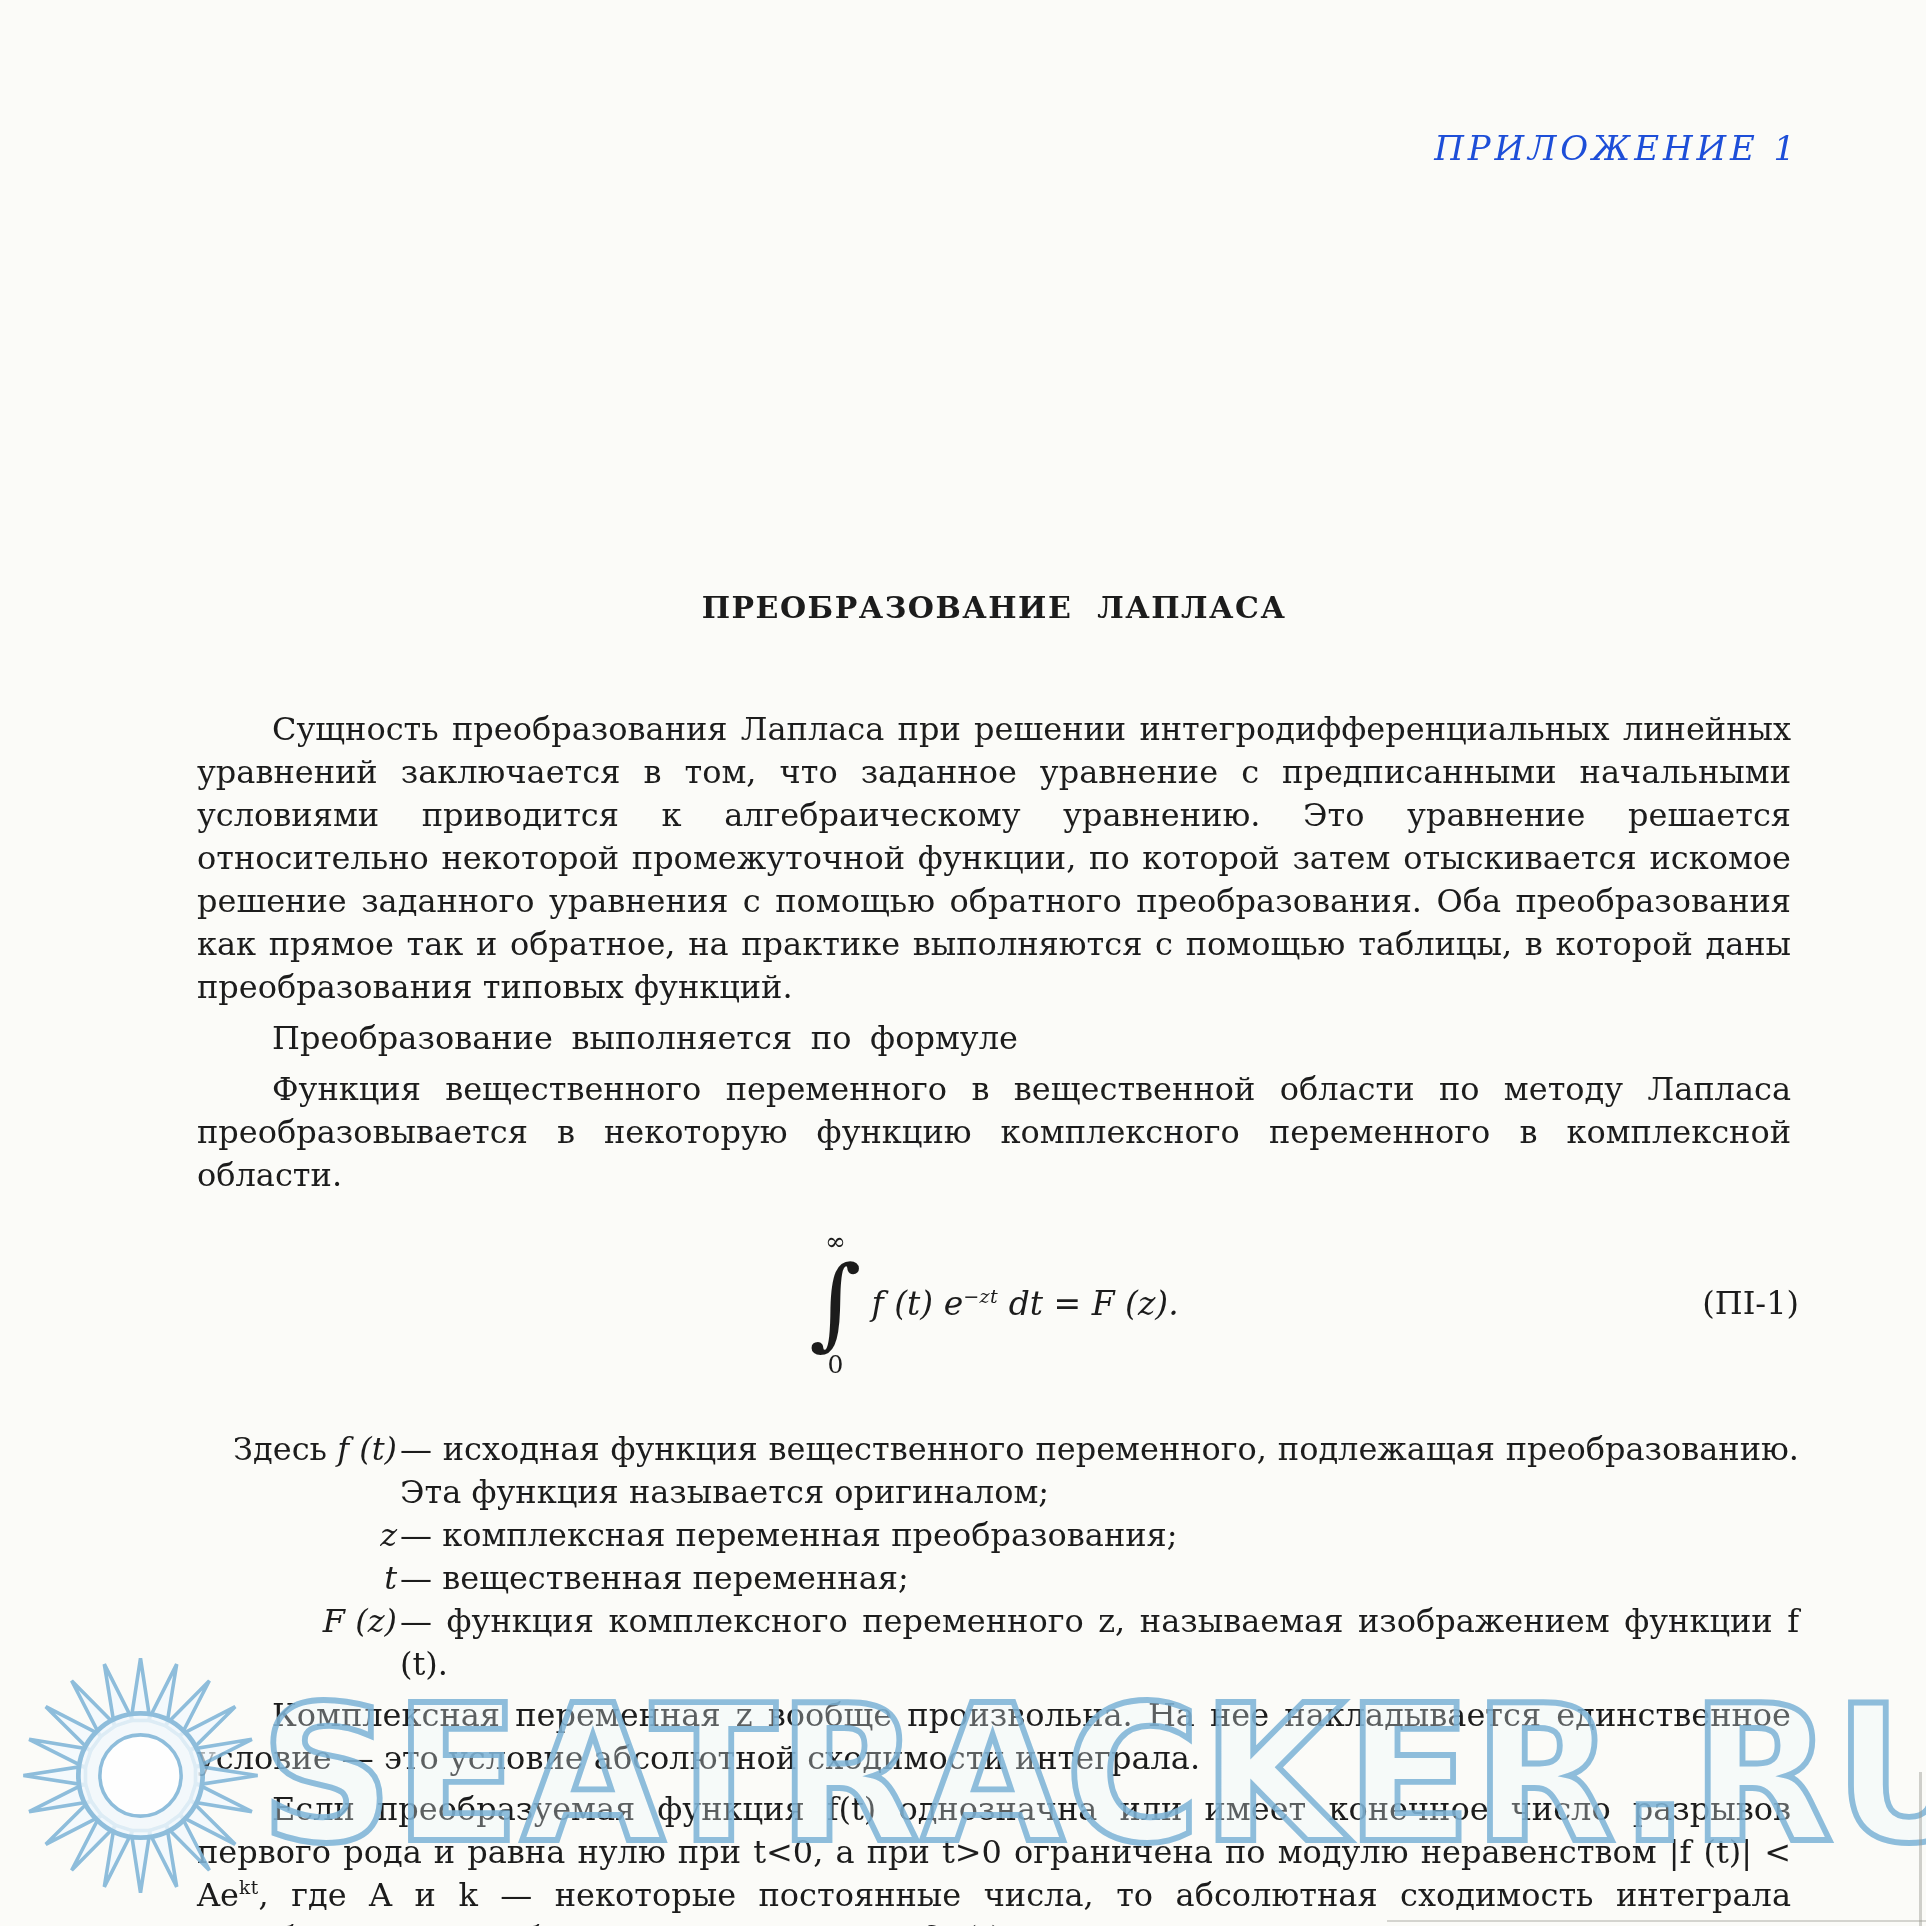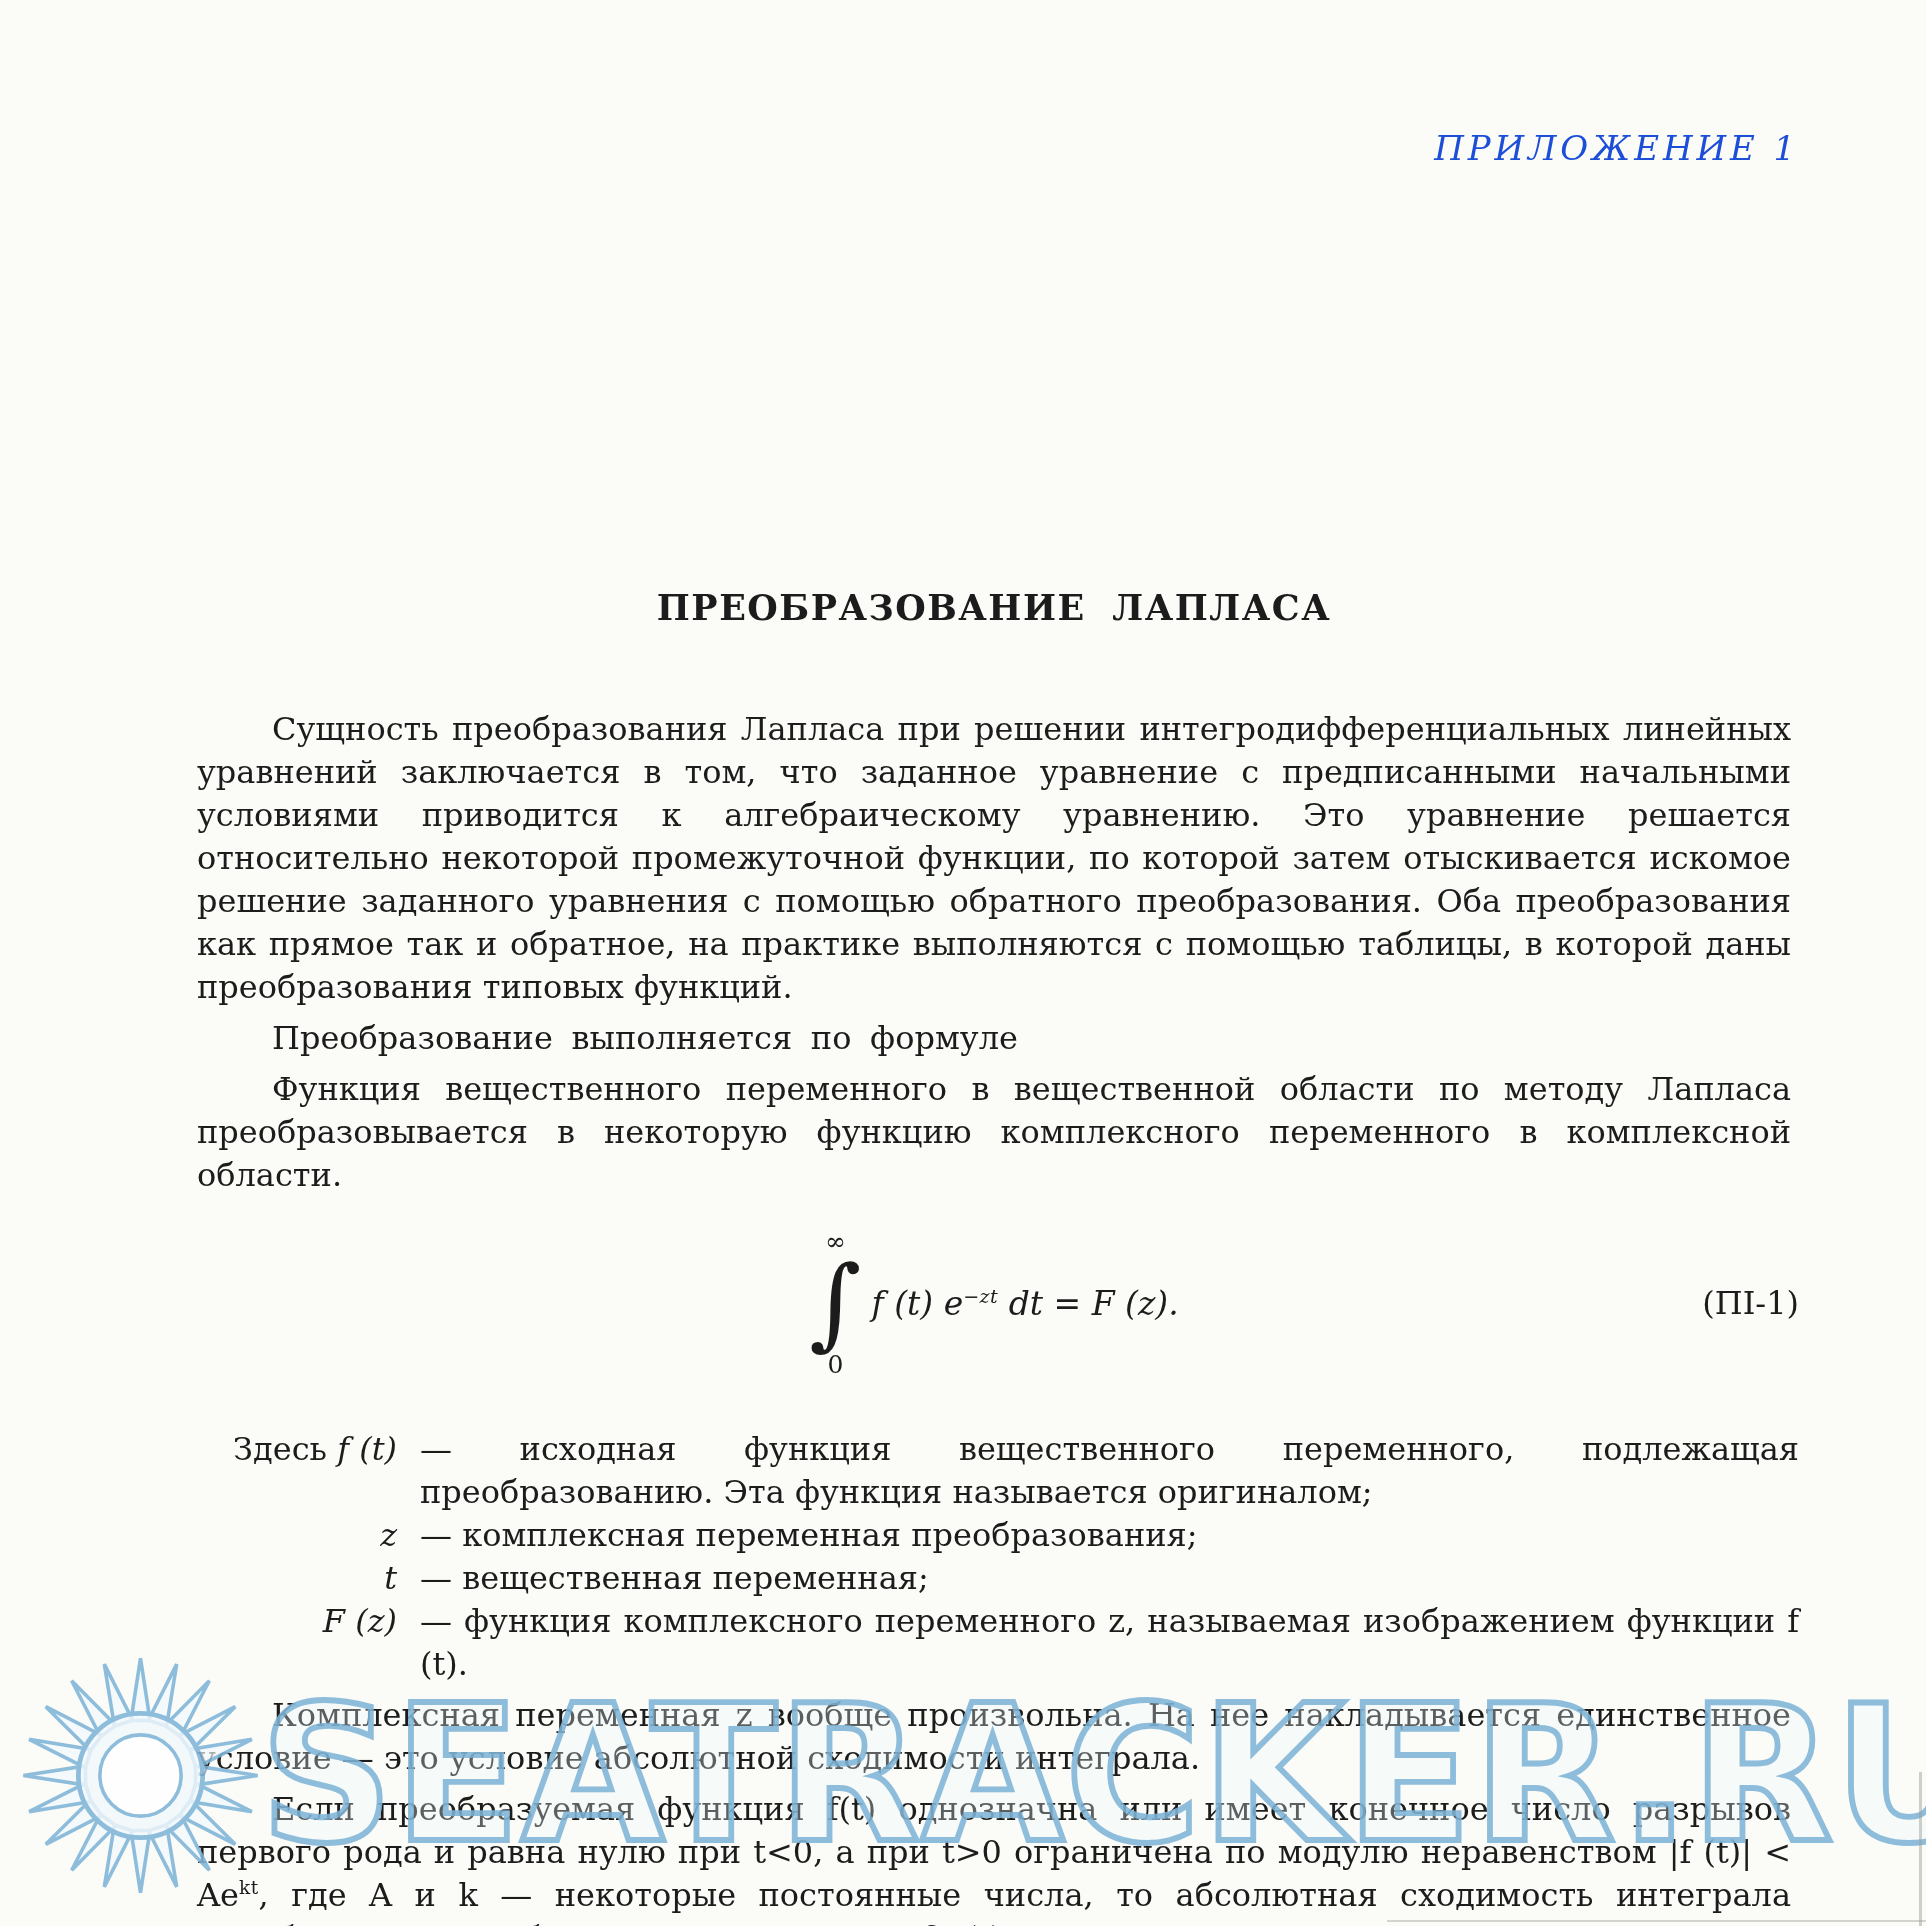--- a/index.html
+++ b/index.html
@@ -24,21 +24,21 @@
     text-align: right;
     font-style: italic;
     font-size: 34px;
     letter-spacing: 3.9px;
     color: #1d4ed8;
   }
   .doc-title {
     margin: 416px 0 0 0;
     text-align: center;
     font-weight: bold;
-    font-size: 35px;
+    font-size: 30px;
     letter-spacing: 1.5px;
     word-spacing: 13px;
   }
   p.body-par { margin: 8px; text-indent: 75px; }
   p.first-par { margin-top: 79px; }
   p.spaced { word-spacing: 8.5px; }
 
   
   .formula {
     position: relative;
@@ -55,21 +55,21 @@
   .integral { display: inline-flex; flex-direction: column; align-items: center; margin-right: 10px; font-style: normal; }
   .int-limit { font-size: 25px; line-height: 27px; }
   .int-sign  { font-size: 100px; line-height: 96px; }
   sup.exp { font-size: 58%; vertical-align: super; line-height: 0; letter-spacing: 0.4px; }
 
   
   .defs {
     margin-top: 2px;
     display: grid;
     grid-template-columns: 208px 1fr;
-    column-gap: 23px;
+    column-gap: 3px;
     text-align: justify;
   }
   .def-term { text-align: right; white-space: nowrap; }
   .def-term .math { font-style: italic; }
 
   
   .watermark {
     position: absolute; left: 21px; bottom: 31px;
     display: flex; align-items: center;
     opacity: 0.88;

